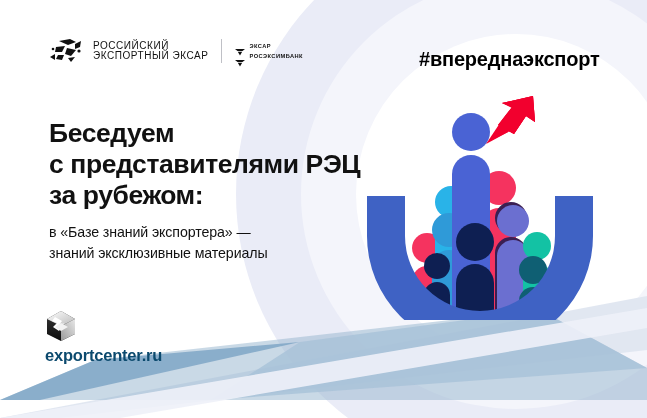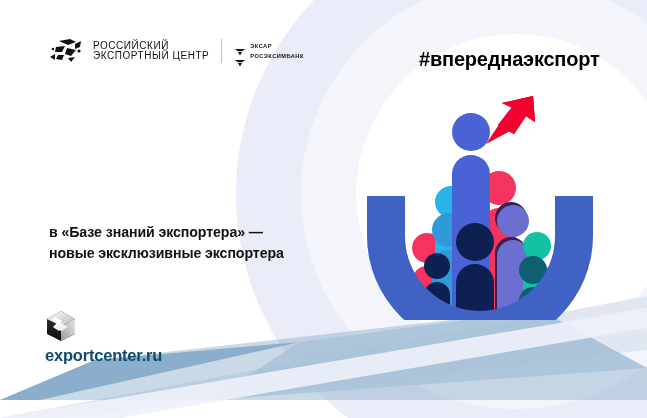--- a/index.html
+++ b/index.html
@@ -111,21 +111,21 @@
     letter-spacing: -0.4px;
     color: #111111;
     white-space: nowrap;
   }
 
   
   .subhead {
     position: absolute;
     left: 49px; top: 222px;
     font-size: 14.2px;
-    font-weight: bold;
+    font-weight: normal;
     line-height: 20.5px;
     letter-spacing: -0.1px;
     color: #111111;
     white-space: nowrap;
   }
 
   
   .footer-mark {
     position: absolute;
     left: 46px; top: 310px;
@@ -181,21 +181,21 @@
           <path d="M8 17 L14 17 L12 22 L6 21 Z"></path>
           <path d="M18 20 L25 19 L21 24 Z"></path>
           <path d="M0 19 L5 16 L5 22 Z"></path>
           <circle cx="29" cy="13" r="1.6"></circle>
           <circle cx="3" cy="11" r="1.3"></circle>
         </g>
       </svg>
     </span>
     <div class="logo-words">
       <div>РОССИЙСКИЙ</div>
-      <div>ЭКСПОРТНЫЙ ЦЕНТР</div>
+      <div>ЭКСПОРТНЫЙ ЭКСАР</div>
     </div>
     <div class="logo-div"></div>
     <div class="partner-col">
       <div class="partner-row">
         <span class="partner-mark">
           <svg width="10" height="7" viewBox="0 0 10 7">
             <path d="M0 0 H10 L7.5 2 H2.5 Z M2.8 2.8 H7.2 L5 6.5 Z" fill="#111111"></path>
           </svg>
         </span>
         <span class="partner-txt">ЭКСАР</span>
@@ -206,24 +206,29 @@
             <path d="M0 0 H10 L7.5 2 H2.5 Z M2.8 2.8 H7.2 L5 6.5 Z" fill="#111111"></path>
           </svg>
         </span>
         <span class="partner-txt">РОСЭКСИМБАНК</span>
       </div>
     </div>
   </div>
 
   <div class="hashtag">#впереднаэкспорт</div>
 
+  <div class="headline">
+    <div>Беседуем</div>
+    <div>с представителями РЭЦ</div>
+    <div>за рубежом:</div>
+  </div>
 
   <div class="subhead">
     <div>в «Базе знаний экспортера» —</div>
-    <div>новые эксклюзивные экспортера</div>
+    <div>знаний эксклюзивные материалы</div>
   </div>
 
   <div class="footer-mark">
     <svg width="30" height="32" viewBox="0 0 30 32">
       <defs>
         <linearGradient id="cg1" x1="0" y1="0" x2="1" y2="1">
           <stop offset="0" stop-color="#ffffff"></stop>
             <stop offset="1" stop-color="#b9b9b9"></stop>
         </linearGradient>
         <linearGradient id="cg2" x1="0" y1="0" x2="0" y2="1">

